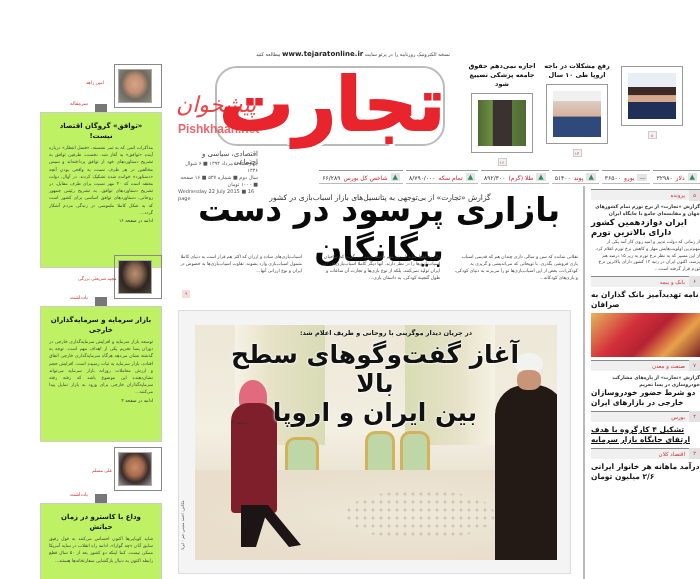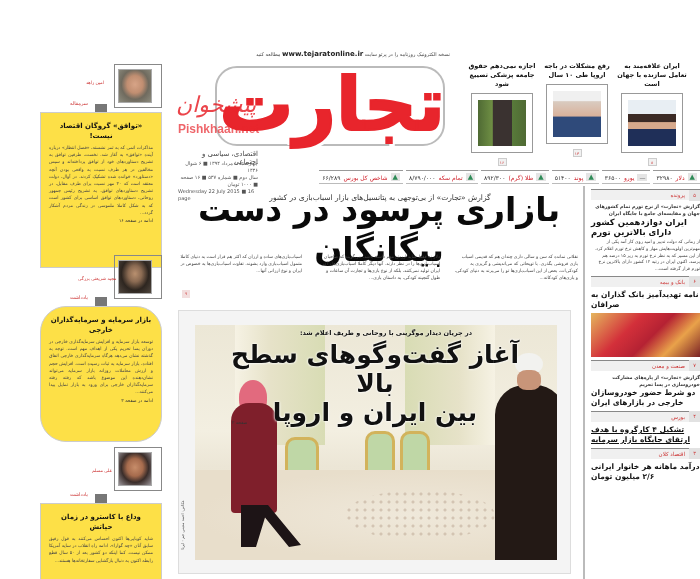--- a/index.html
+++ b/index.html
@@ -65,21 +65,21 @@
   .photo-kicker { top: 329px; left: 236px; width: 300px; text-align: center; font-size: 6.5px; font-weight: bold; color: #111; direction: rtl; text-shadow: 0 0 2px #fff; }
   .photo-head { top: 340px; left: 210px; width: 330px; text-align: center; font-size: 25px; font-weight: 900; color: #111; direction: rtl; line-height: 29px; text-shadow: 0 0 3px #fff, 0 0 2px #fff; }
   .photo-pageref { top: 420px; left: 232px; font-size: 4.5px; color: #333; }
   .photo-credit { top: 500px; left: 180px; font-size: 4px; color: #555; writing-mode: vertical-rl; transform: rotate(180deg); }
   .author-box { position: absolute; left: 114px; width: 48px; height: 44px; border: 1px solid #888; border-left: none; padding: 4px; }
   .author-box::before { content:""; position:absolute; left:0; top:0; width:3px; height:100%; border-left: 1px solid #888; border-top:0; }
   .author-photo { width: 34px; height: 34px; border: 1px solid #aaa; }
   .author-name { position: absolute; left: 86px; font-size: 4.5px; color: #c33; direction: rtl; }
   .op-label { position:absolute; left: 70px; font-size: 5px; color: #c33; direction: rtl; }
   .op-square { position:absolute; left: 95px; width: 12px; height: 12px; background: #777; }
-  .op-box { position: absolute; left: 40px; width: 122px; border: 1px solid #ccc; background:#fde047; padding: 8px 8px 6px; }
+  .op-box { position: absolute; left: 40px; width: 122px; border: 1px solid #ccc; background:#bef264; padding: 8px 8px 6px; }
   .op-title { font-size: 7px; font-weight: bold; text-align: center; direction: rtl; color: #111; line-height: 10px; margin-bottom: 3px; }
   .op-text { font-size: 4.5px; line-height: 7.2px; color: #444; direction: rtl; text-align: justify; }
   .op-more { font-size: 4.5px; color: #333; direction: rtl; margin-top: 2px; }
 
   
   .right-col { top: 186px; left: 583px; width: 117px; height: 393px; border-left: 2px solid #bbb; padding-left: 6px; }
   .sec-head { display:flex; direction: rtl; align-items:center; height: 11px; border-top: 1px solid #888; background: #f0f0f0; margin-top: 3px; }
   .sec-head .num { width: 11px; text-align:center; font-size: 5px; color:#c33; background:#e2e2e2; height:11px; line-height: 11px; }
   .sec-head .name { font-size: 5.5px; color: #c33; padding-right: 4px; }
   .r-kicker { font-size: 4.8px; color: #333; direction: rtl; text-align: right; line-height: 7px; margin-top: 3px; font-weight: bold; }
@@ -102,21 +102,20 @@
 <div class="abs watermark">پیشخوان</div>
 <div class="abs watermark2">Pishkhaan.net</div>
 <div class="abs subtitle rtl">اقتصادی، سیاسی و اجتماعی</div>
 <div class="abs dateline rtl">
   <div class="tiny">چهارشنبه ۱ مرداد ۱۳۹۴ ■ ۶ شوال ۱۴۳۶</div>
   <div class="tiny">سال دوم ■ شماره ۵۳۷ ■ ۱۶ صفحه ■ ۱۰۰۰ تومان</div>
   <div class="tiny" style="direction:ltr;text-align:left;">Wednesday 22 July 2015 ■ 16 page</div>
 </div>
 
 <div class="abs teaser" style="left:616px;">
-  <div class="t-title">ایران علاقه‌مند به تعامل سازنده با جهان است</div>
   <div class="t-frame">
     <div class="t-photo" style="background:linear-gradient(180deg,#e8eef3 0%,#e8eef3 30%,#3b2a25 31%,#3b2a25 48%,#d7a98c 49%,#d7a98c 62%,#1f2f58 63%,#1f2f58 100%);"></div>
   </div>
   <div class="t-page">۸</div>
 </div>
 <div class="abs teaser" style="left:541px;">
   <div class="t-title">رفع مشکلات در باجه اروپا طی ۱۰ سال</div>
   <div class="t-frame">
     <div class="t-photo" style="background:linear-gradient(180deg,#f0f0f0 0%,#f0f0f0 22%,#d9cbc0 23%,#d9b19a 55%,#2f4a7a 56%,#2f4a7a 100%);"></div>
   </div>
@@ -208,21 +207,21 @@
   <div class="op-text">مذاکرات اتمی که به ثمر نشسته، «فصل انتظار» درباره آینده «توافق» به آغاز شد. نخست، طرفین توافق به تشریح دستاوردهای خود از توافق پرداخته‌اند و سپس مخالفین در هر طرف نسبت به واقعی بودن آنچه «دستاورد» خوانده شده تشکیک کردند. در آوال، دولت معتقد است که ۳۰ مهر نسبت برای طرف مقابل، در تشریح دستاوردهای توافق، به تشریح رئیس جمهور روحانی، دستاوردهای توافق اساسی برای کشور است که به شکل کاملا ملموسی در زندگی مردم آشکار گردد...</div>
   <div class="op-more">ادامه در صفحه ۱۶</div>
 </div>
 
 <div class="abs author-box" style="top:255px;">
   <div class="author-photo" style="background:radial-gradient(ellipse at 50% 40%,#b9906f 0%,#8a6a52 30%,#2e2620 60%,#51473e 100%);"></div>
 </div>
 <div class="abs author-name" style="top:276px;left:78px;">مجید شریعتی بزرگی</div>
 <div class="abs op-label" style="top:294px;">یادداشت</div>
 <div class="abs op-square" style="top:297px;"></div>
-<div class="abs op-box" style="top:306px;height:136px;border-radius:26px;">
+<div class="abs op-box" style="top:306px;height:136px;">
   <div class="op-title">بازار سرمایه و سرمایه‌گذاران خارجی</div>
   <div class="op-text">توسعه بازار سرمایه و افزایش سرمایه‌گذاری خارجی در دوران پسا تحریم یکی از اهداف مهم است. توجه به گذشته نشان می‌دهد هرگاه سرمایه‌گذاری خارجی اتفاق افتاده، بازار سرمایه به ثبات رسیده است. افزایش حجم و ارزش معاملات روزانه بازار سرمایه می‌تواند نشان‌دهنده این موضوع باشد که رفته رفته سرمایه‌گذاران خارجی برای ورود به بازار تمایل پیدا می‌کنند...</div>
   <div class="op-more">ادامه در صفحه ۳</div>
 </div>
 
 <div class="abs author-box" style="top:447px;">
   <div class="author-photo" style="background:radial-gradient(ellipse at 50% 45%,#c78d6a 0%,#a66b4d 35%,#3a2d2a 60%,#9a9498 100%);"></div>
 </div>
 <div class="abs author-name" style="top:468px;left:92px;">علی مسلم</div>
 <div class="abs op-label" style="top:491px;">یادداشت</div>

